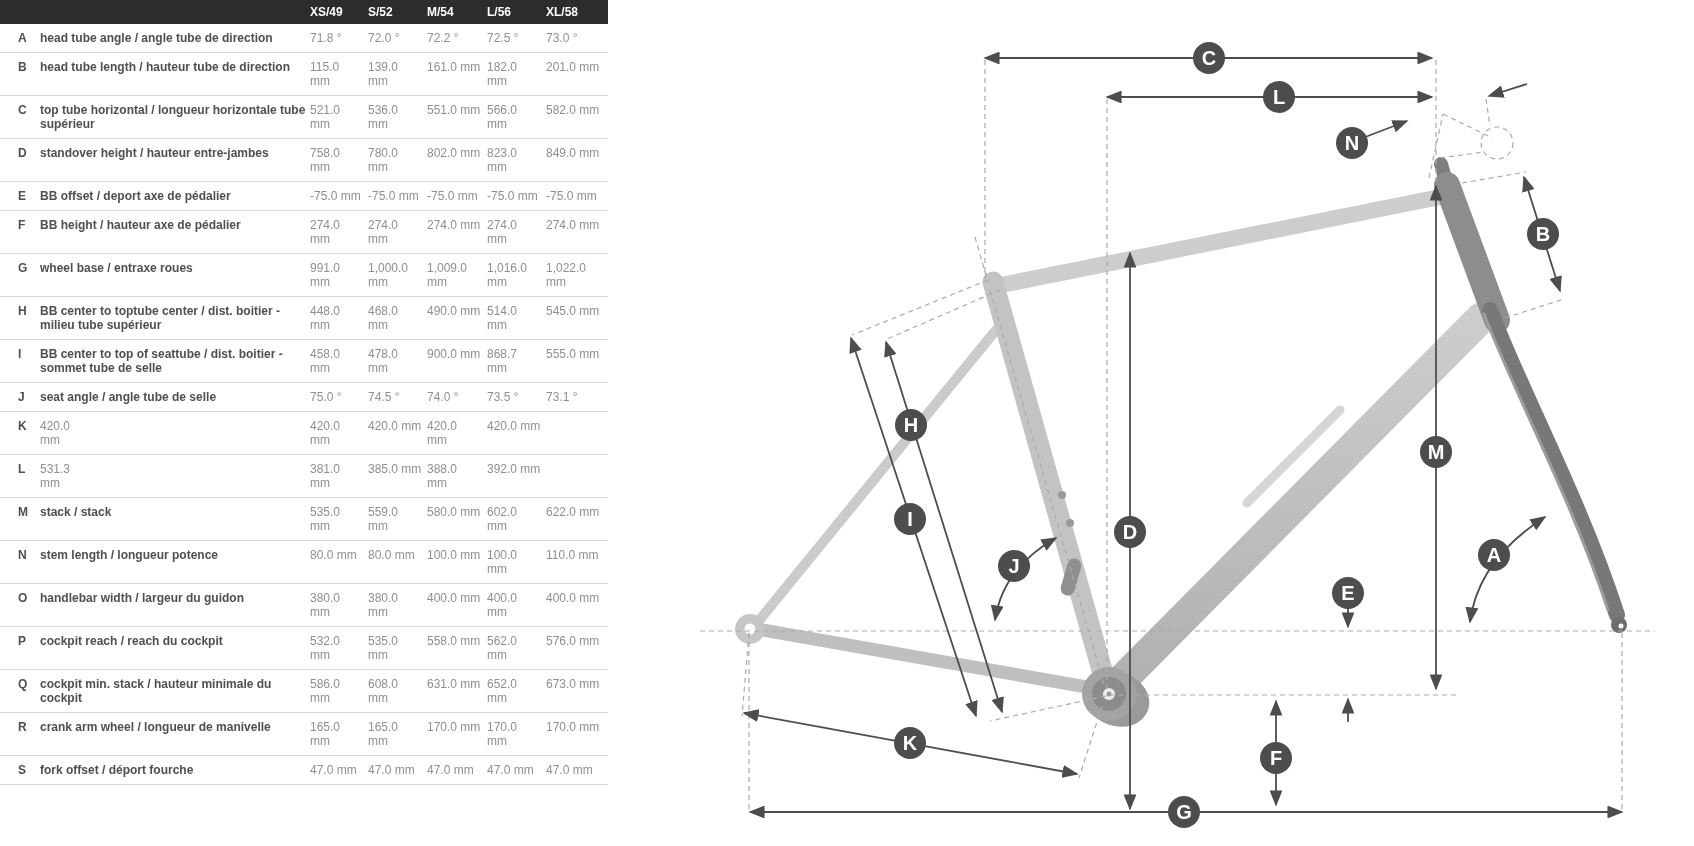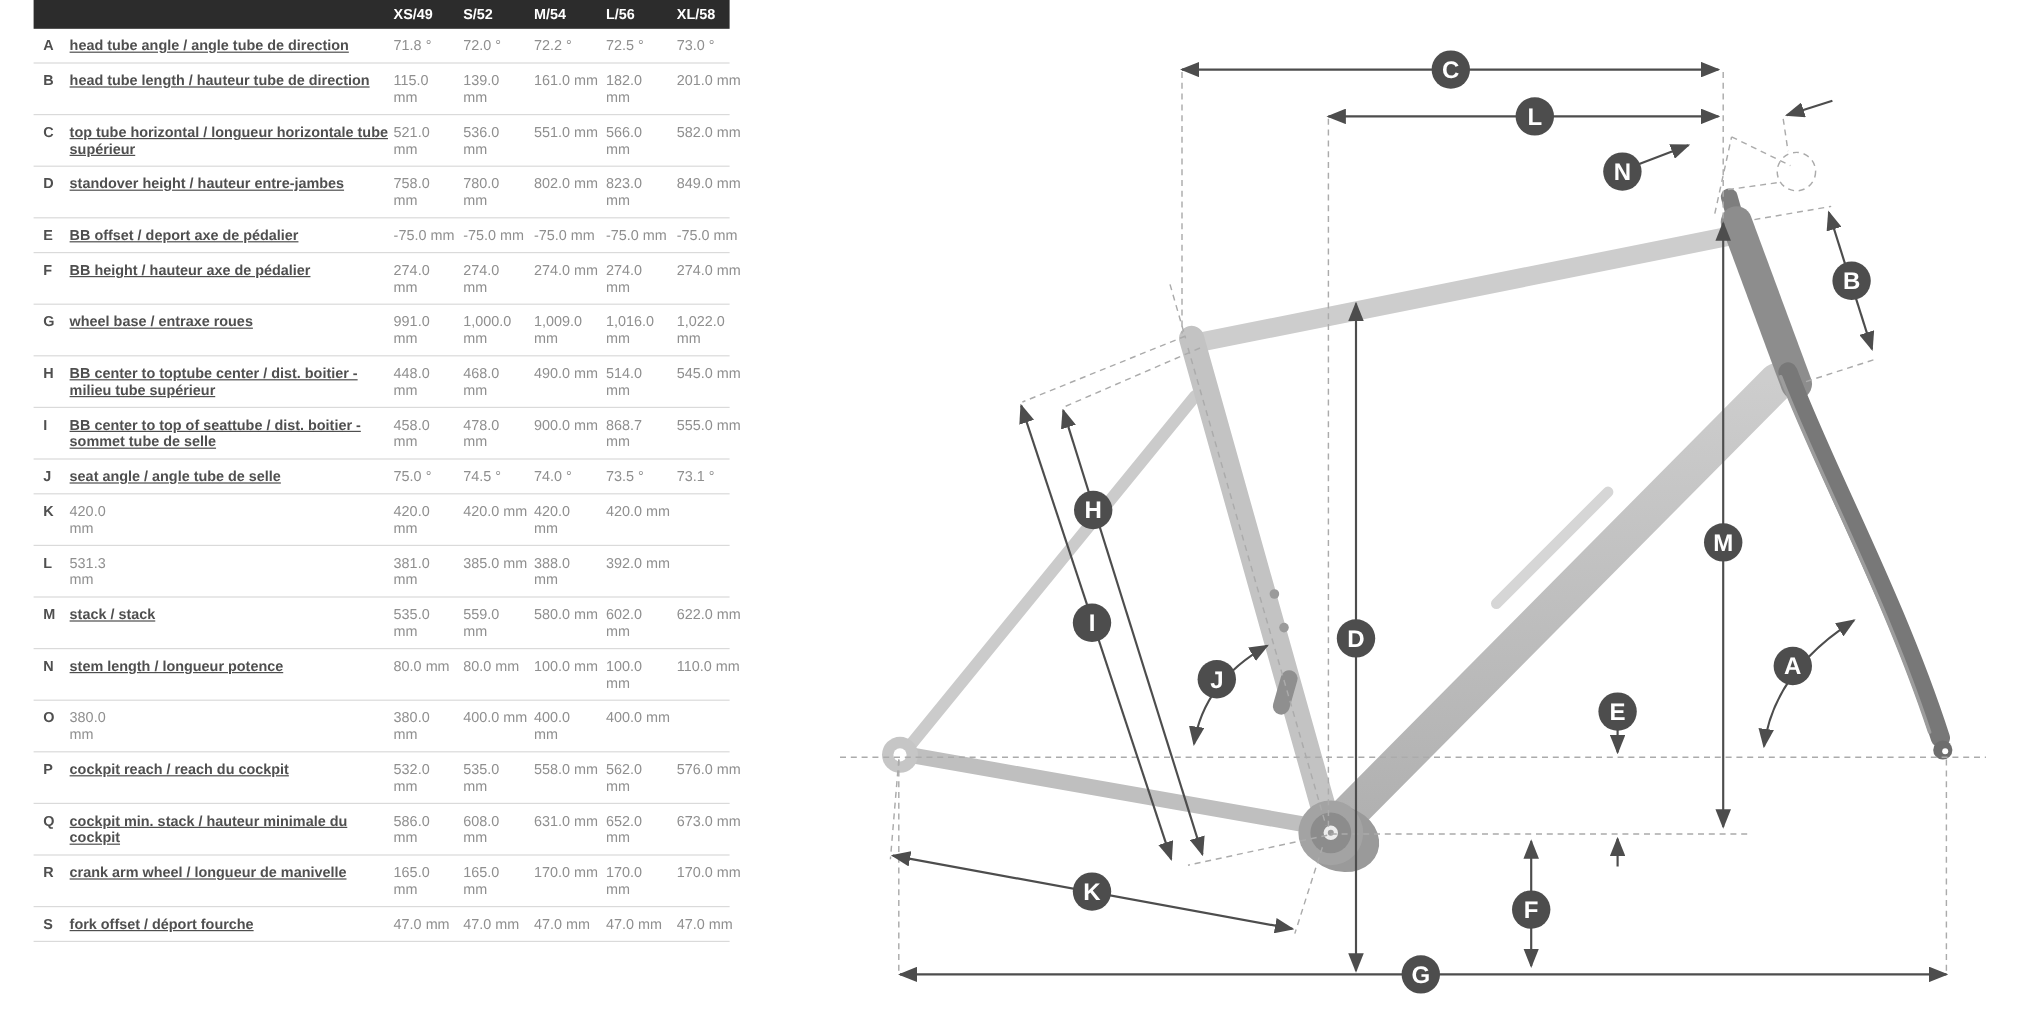--- a/index.html
+++ b/index.html
@@ -11,38 +11,37 @@
   *{box-sizing:border-box;}
   html,body{margin:0;padding:0;}
   body{
     width:1694px;height:846px;background:#ffffff;position:relative;
     font-family:"Liberation Sans",sans-serif;overflow:hidden;
   }
   .table-panel{position:absolute;left:0;top:0;width:608px;}
   .grid-row{
     display:grid;
     grid-template-columns:22px 270px 58px 59px 60px 59px 72px;
-    padding-left:8px;
-    margin-left:28px;
+    padding-left:18px;
   }
   .thead{
     background:var(--header-bg);height:24px;align-items:center;
   }
   .thead .hcell{
     color:var(--header-text);font-size:12px;font-weight:bold;line-height:24px;
   }
   .trow{
     border-bottom:1px solid var(--row-border);
     padding-top:7px;padding-bottom:7px;
   }
   .cell{font-size:12px;line-height:14px;}
   .cell.letter,.cell.label{color:var(--label-text);font-weight:bold;}
   .cell.value{color:var(--value-text);font-weight:normal;}
   .cell .wrapbox{display:inline-block;vertical-align:top;}
-  .cell.label .wrapbox{max-width:268px;text-decoration:underline;}
+  .cell.label .wrapbox{max-width:268px;}
   .col-narrow .wrapbox{max-width:52px;}
   .col-wide .wrapbox{max-width:58px;}
   .diagram{position:absolute;left:608px;top:0;width:1086px;height:846px;}
   .dim{stroke:var(--dim-line);stroke-width:1.8;fill:none;}
   .dashed{stroke:var(--dashed-line);stroke-width:1.2;fill:none;stroke-dasharray:5 4;}
   .marker-letter{
     font-family:"Liberation Sans",sans-serif;font-weight:bold;font-size:20px;
     fill:var(--marker-text);text-anchor:middle;
   }
 </style>
@@ -180,20 +179,21 @@
         <div class="cell letter"><span class="wrapbox">N</span></div>
         <div class="cell label"><span class="wrapbox">stem length / longueur potence</span></div>
         <div class="cell value col-narrow"><span class="wrapbox">80.0 mm</span></div>
         <div class="cell value col-narrow"><span class="wrapbox">80.0 mm</span></div>
         <div class="cell value col-wide"><span class="wrapbox">100.0 mm</span></div>
         <div class="cell value col-narrow"><span class="wrapbox">100.0 mm</span></div>
         <div class="cell value col-wide"><span class="wrapbox">110.0 mm</span></div>
       </div>
       <div class="grid-row trow">
         <div class="cell letter"><span class="wrapbox">O</span></div>
+        <div class="cell label"><span class="wrapbox">handlebar width / largeur du guidon</span></div>
         <div class="cell value col-narrow"><span class="wrapbox">380.0 mm</span></div>
         <div class="cell value col-narrow"><span class="wrapbox">380.0 mm</span></div>
         <div class="cell value col-wide"><span class="wrapbox">400.0 mm</span></div>
         <div class="cell value col-narrow"><span class="wrapbox">400.0 mm</span></div>
         <div class="cell value col-wide"><span class="wrapbox">400.0 mm</span></div>
       </div>
       <div class="grid-row trow">
         <div class="cell letter"><span class="wrapbox">P</span></div>
         <div class="cell label"><span class="wrapbox">cockpit reach / reach du cockpit</span></div>
         <div class="cell value col-narrow"><span class="wrapbox">532.0 mm</span></div>

